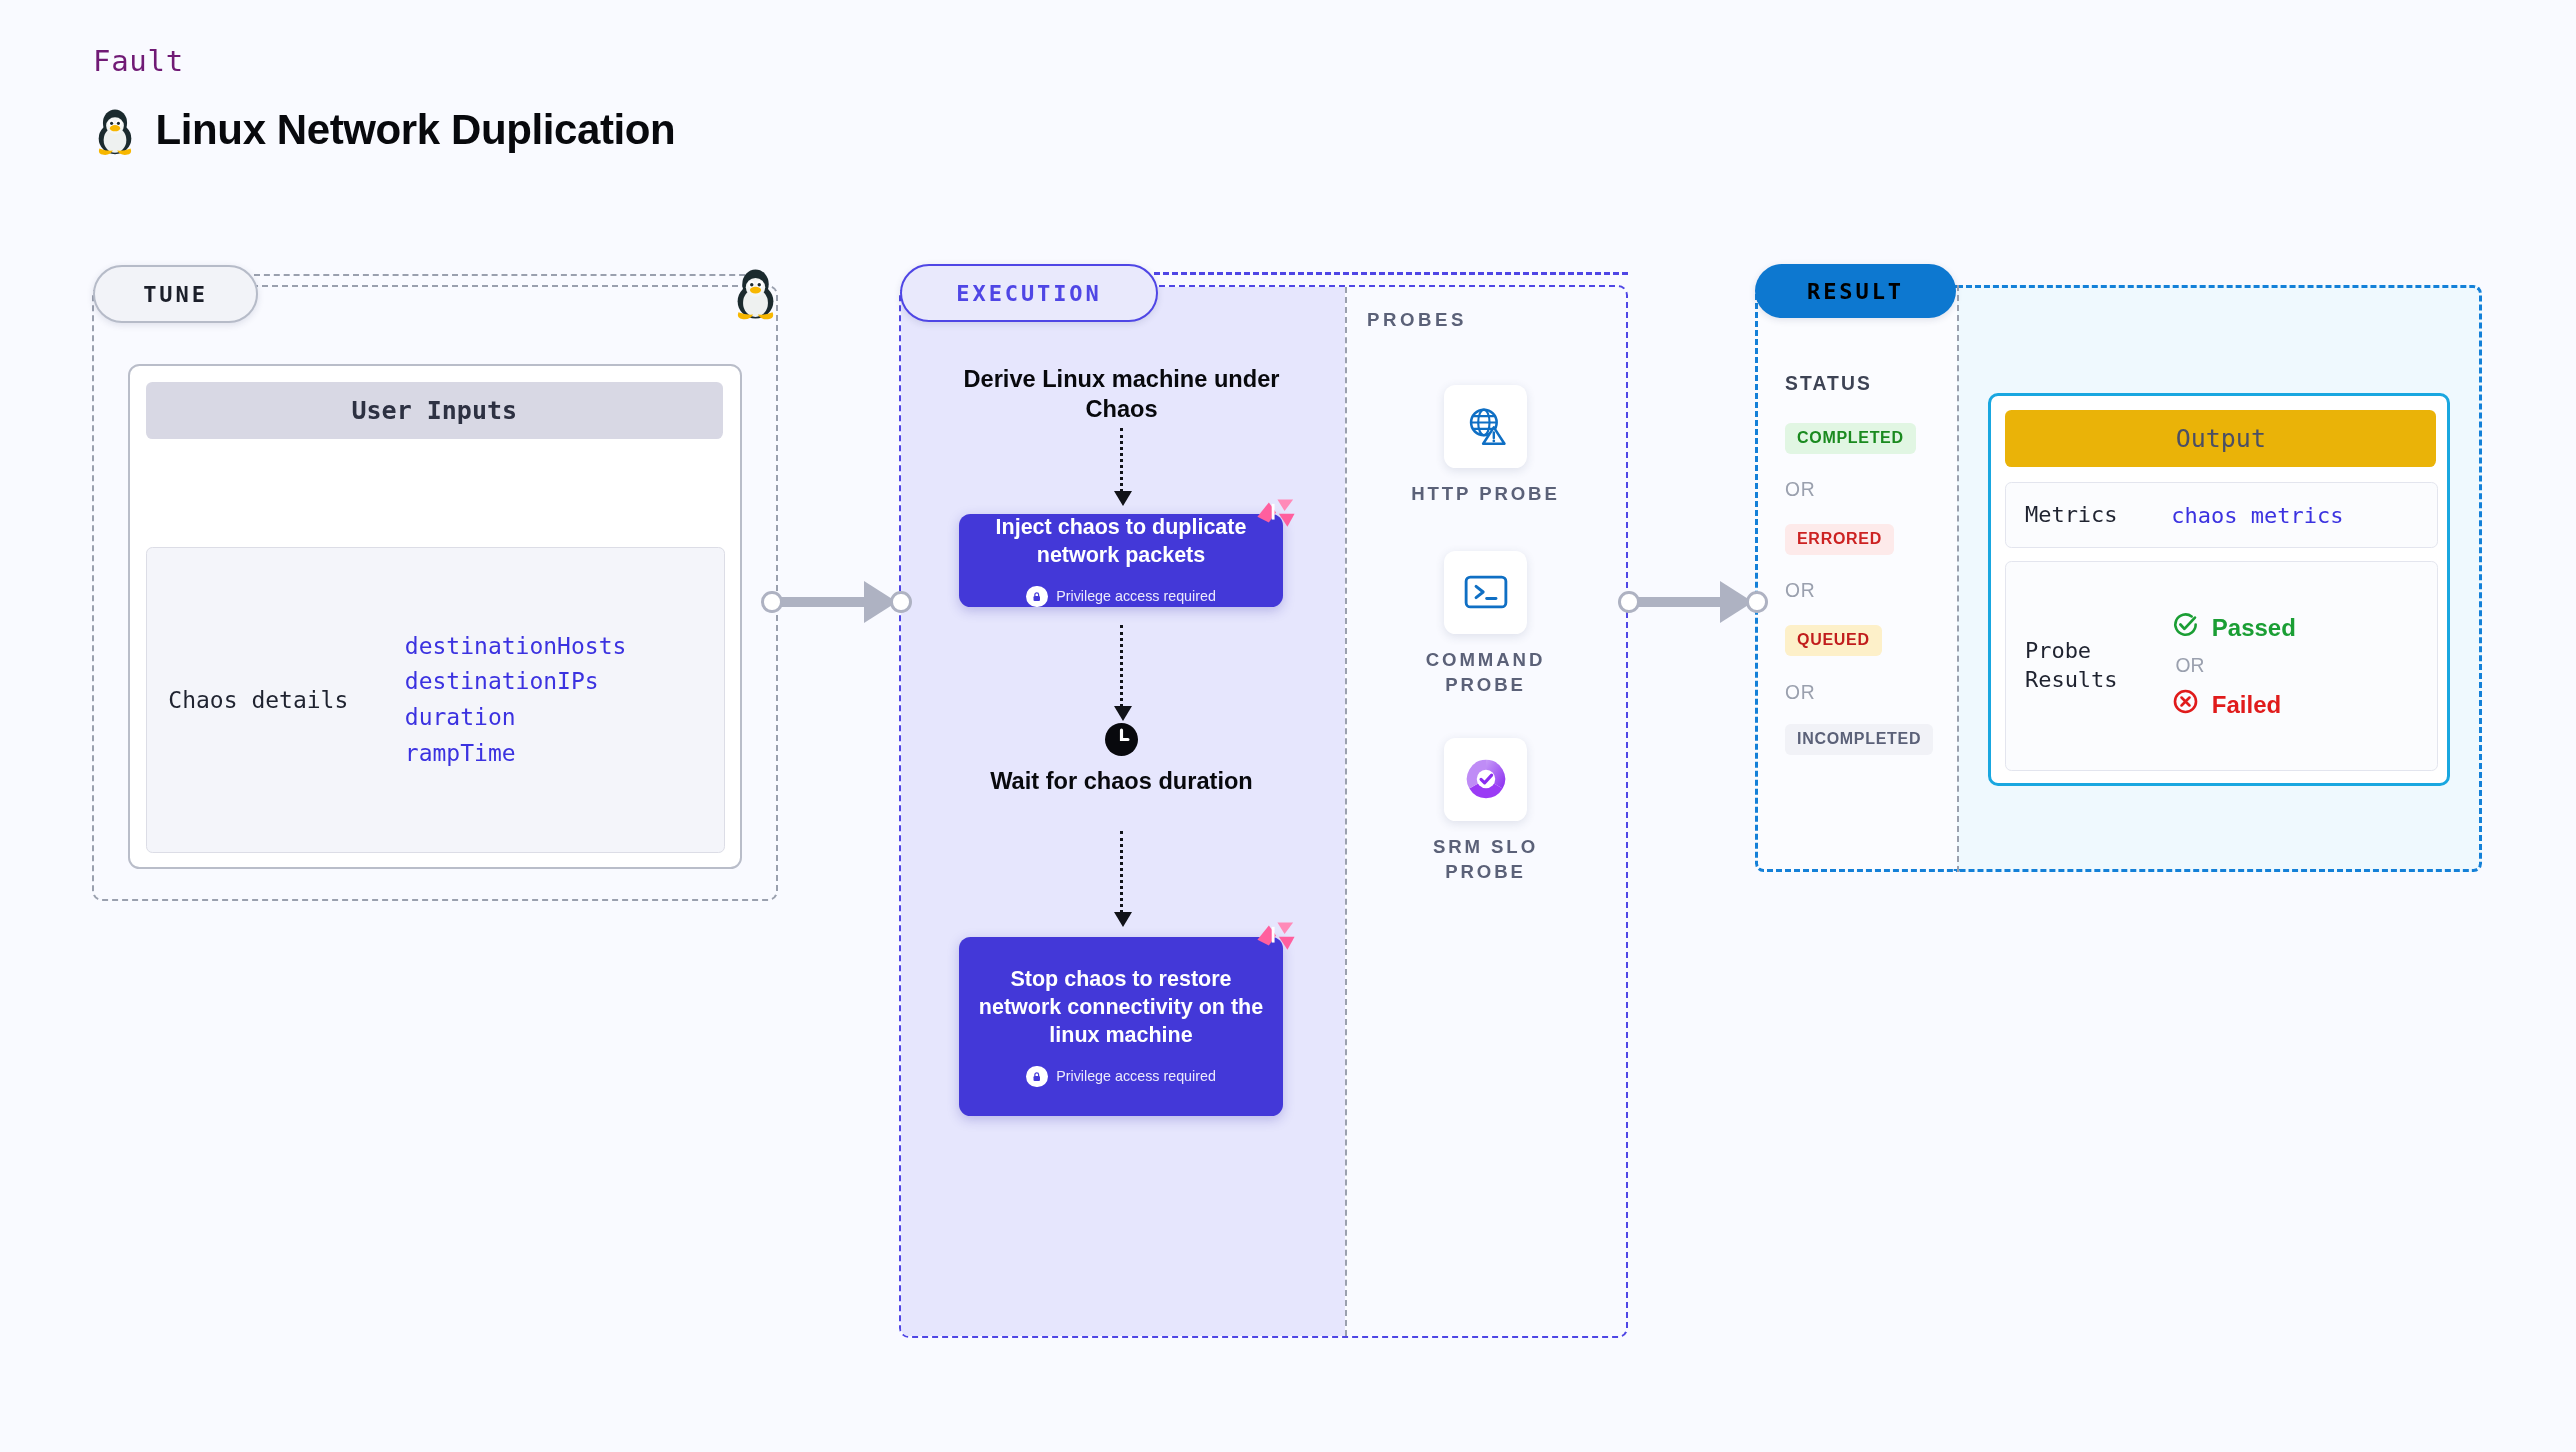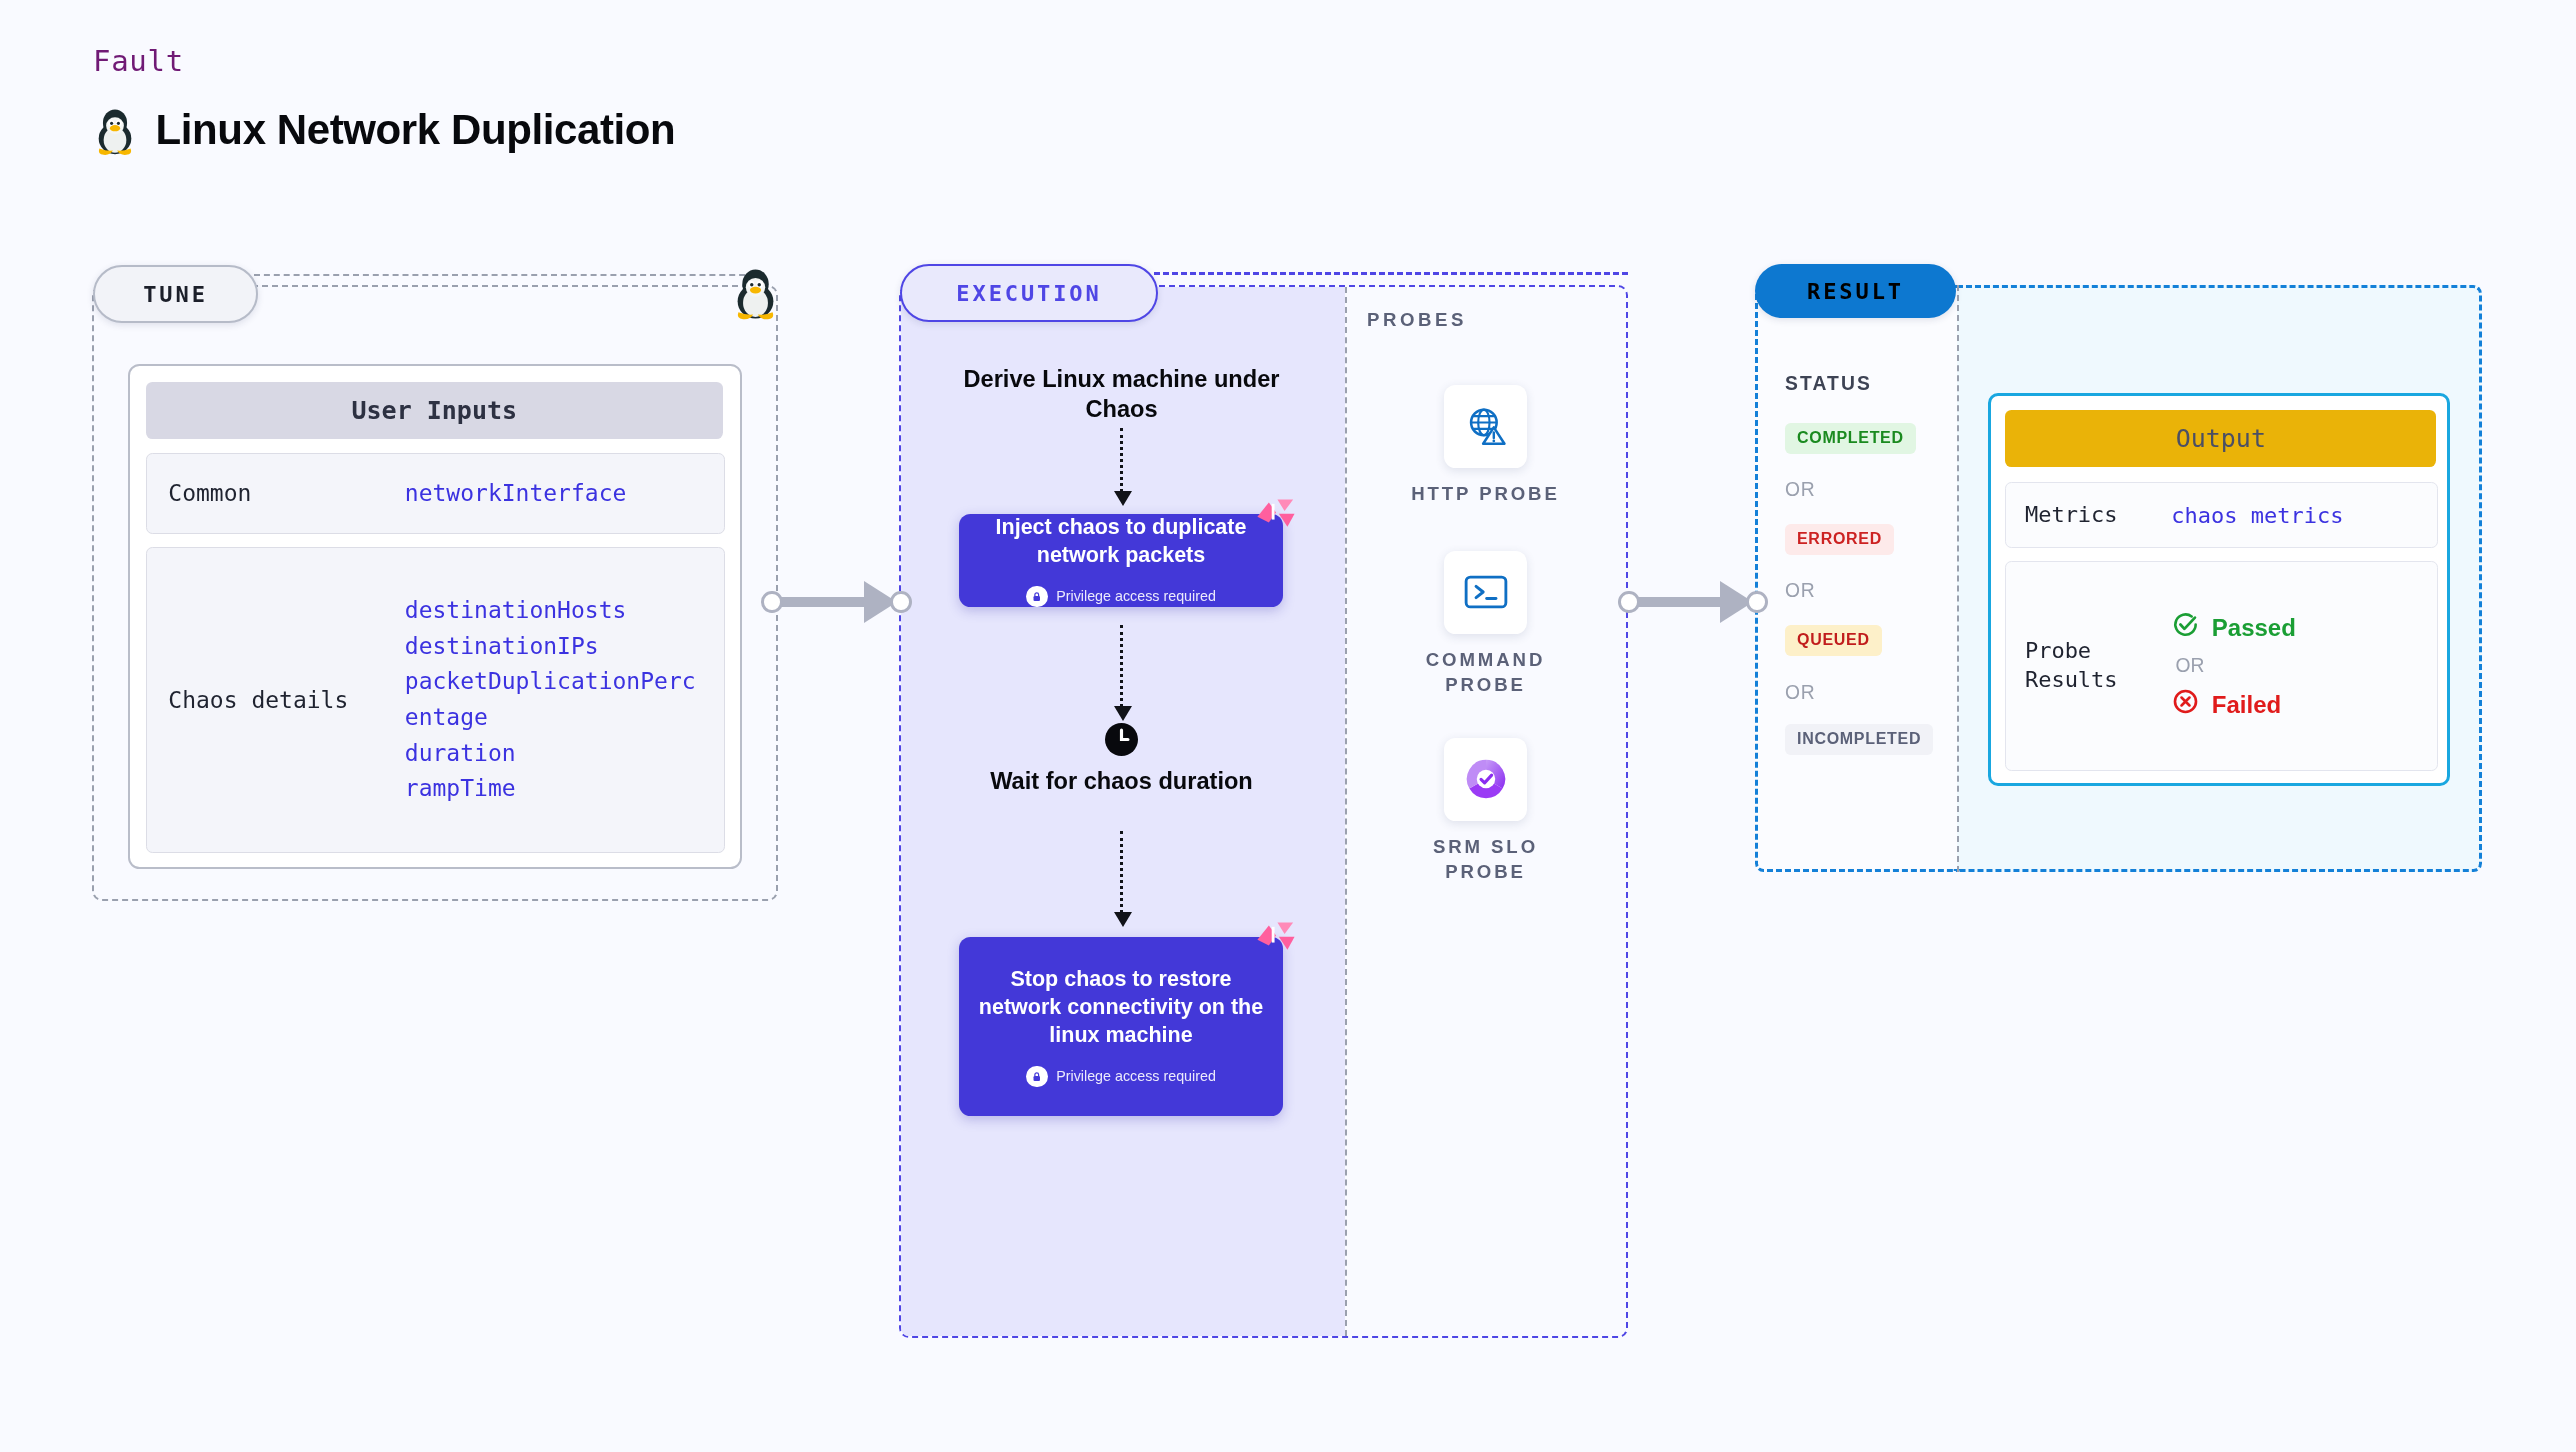--- a/index.html
+++ b/index.html
@@ -261,33 +261,26 @@
     <circle cx="35.8" cy="26.6" r="2.2" fill="#1b2a2e"></circle>
     <ellipse cx="31" cy="33.5" rx="7.2" ry="4.4" fill="#f7b700"></ellipse>
     <path d="M9 62 q-3 8 6 9 q9 1 13 -6 q-9 1 -19 -3Z" fill="#f7b700"></path>
     <path d="M53 62 q3 8 -6 9 q-9 1 -13 -6 q9 1 19 -3Z" fill="#f7b700"></path>
   </svg>
 </div>
 
 <div id="tune-card">
   <div id="user-inputs-header">User Inputs</div>
 
-  <div class="tune-row" id="row-common">
-    <div class="row-key">Common</div>
-    <div class="row-vals">
-      <div>networkInterface</div>
-    </div>
-  </div>
 
   <div class="tune-row" id="row-chaos">
     <div class="row-key">Chaos details</div>
     <div class="row-vals">
       <div>destinationHosts</div>
       <div>destinationIPs</div>
-      <div>packetDuplicationPercentage</div>
       <div>duration</div>
       <div>rampTime</div>
     </div>
   </div>
 </div>
 
 <div class="conn" style="left:774px;top:602px;width:129px;">
   <div class="bar" style="left:0;width:97px;"></div>
   <div class="head" style="left:90px;"></div>
 </div>

